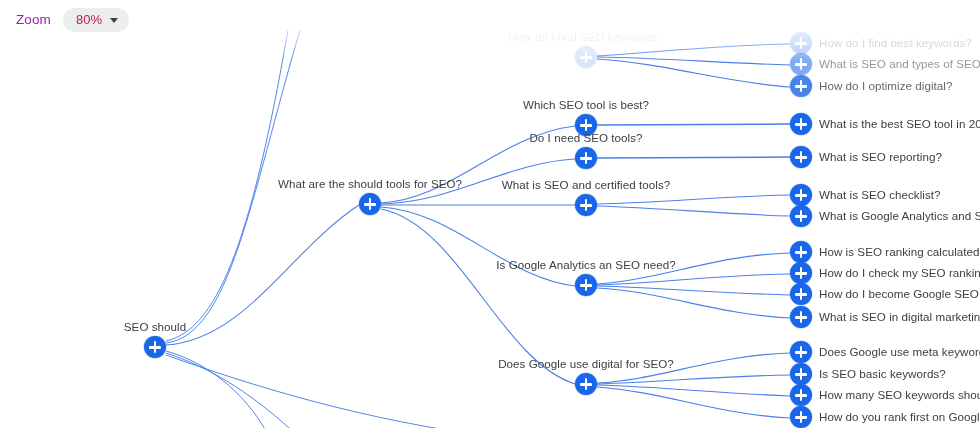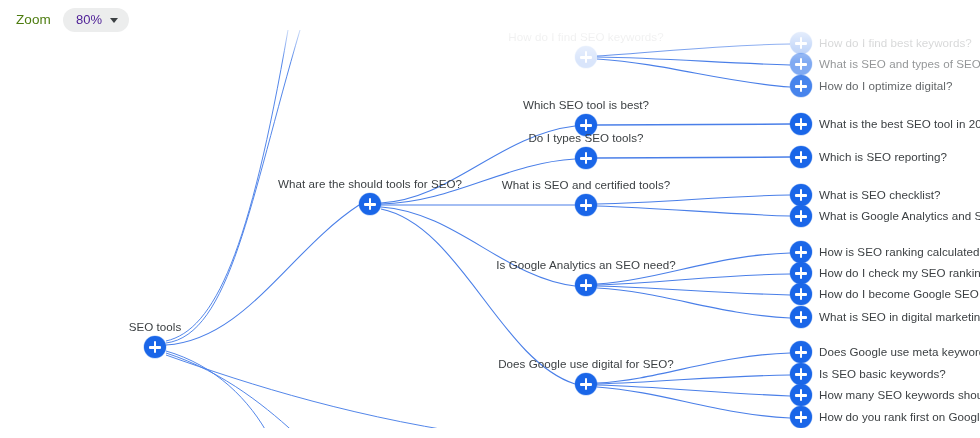--- a/index.html
+++ b/index.html
@@ -15,27 +15,27 @@
   #stage{position:absolute;inset:0;width:980px;height:438px;}
 
   
   .toolbar{
     position:absolute;left:0;top:0;
     display:flex;align-items:center;gap:12px;
     padding:8px 0 0 16px;
     z-index:40;
   }
   .toolbar-label{
-    font-size:13.5px;color:#4d7c0f;letter-spacing:.1px;
+    font-size:13.5px;color:#a21caf;letter-spacing:.1px;
   }
   .zoom-pill{
     display:inline-flex;align-items:center;gap:8px;
     background:#eceded;border:0;border-radius:13px;
     padding:4px 11px 4px 13px;
-    font-size:13px;color:#4c1d95;
+    font-size:13px;color:#be185d;
     cursor:pointer;line-height:1.2;
   }
   .caret{
     width:0;height:0;
     border-left:4.5px solid transparent;
     border-right:4.5px solid transparent;
     border-top:5.5px solid #3c4043;
     display:inline-block;margin-top:1px;
   }
 
@@ -125,37 +125,37 @@
         <path d="M 597 383 C 660 380 715 355 790 353" class="edge "></path>
         <path d="M 597 384 C 665 382 715 376 790 375" class="edge "></path>
         <path d="M 597 385 C 665 387 715 393 790 396" class="edge "></path>
         <path d="M 597 387 C 665 392 715 414 790 418" class="edge "></path>
       </g>
   </svg>
 
   <div id="node-layer">
       <div class="node " style="left: 155px; top: 347px;">
         <div class="node-dot" title="SEO tools"></div>
-        <div class="node-label lbl-above">SEO tools</div>
+        <div class="node-label lbl-above">SEO should</div>
       </div>
       <div class="node f1" style="left: 586px; top: 57px;">
         <div class="node-dot" title="How do I find SEO keywords?"></div>
         <div class="node-label lbl-above">How do I find SEO keywords?</div>
       </div>
       <div class="node " style="left: 370px; top: 204px;">
         <div class="node-dot" title="What are the basic tools for SEO?"></div>
         <div class="node-label lbl-above">What are the should tools for SEO?</div>
       </div>
       <div class="node " style="left: 586px; top: 125px;">
         <div class="node-dot" title="Which SEO tool is best?"></div>
         <div class="node-label lbl-above">Which SEO tool is best?</div>
       </div>
       <div class="node " style="left: 586px; top: 158px;">
         <div class="node-dot" title="Do I need SEO tools?"></div>
-        <div class="node-label lbl-above">Do I types SEO tools?</div>
+        <div class="node-label lbl-above">Do I need SEO tools?</div>
       </div>
       <div class="node " style="left: 586px; top: 205px;">
         <div class="node-dot" title="What is SEO and marketing tools?"></div>
         <div class="node-label lbl-above">What is SEO and certified tools?</div>
       </div>
       <div class="node " style="left: 586px; top: 285px;">
         <div class="node-dot" title="Is Google Analytics an SEO tool?"></div>
         <div class="node-label lbl-above">Is Google Analytics an SEO need?</div>
       </div>
       <div class="node " style="left: 586px; top: 384px;">
@@ -173,21 +173,21 @@
       <div class="node f4" style="left: 801px; top: 86px;">
         <div class="node-dot" title="How do I optimize keywords?"></div>
         <div class="node-label lbl-right">How do I optimize digital?</div>
       </div>
       <div class="node " style="left: 801px; top: 124px;">
         <div class="node-dot" title="What is the best SEO tool in 2020?"></div>
         <div class="node-label lbl-right">What is the best SEO tool in 2020?</div>
       </div>
       <div class="node " style="left: 801px; top: 157px;">
         <div class="node-dot" title="What is SEO reporting?"></div>
-        <div class="node-label lbl-right">Which is SEO reporting?</div>
+        <div class="node-label lbl-right">What is SEO reporting?</div>
       </div>
       <div class="node " style="left: 801px; top: 195px;">
         <div class="node-dot" title="What is SEO checklist?"></div>
         <div class="node-label lbl-right">What is SEO checklist?</div>
       </div>
       <div class="node " style="left: 801px; top: 216px;">
         <div class="node-dot" title="What is Google Analytics and SEO?"></div>
         <div class="node-label lbl-right">What is Google Analytics and SEO?</div>
       </div>
       <div class="node " style="left: 801px; top: 252px;">

